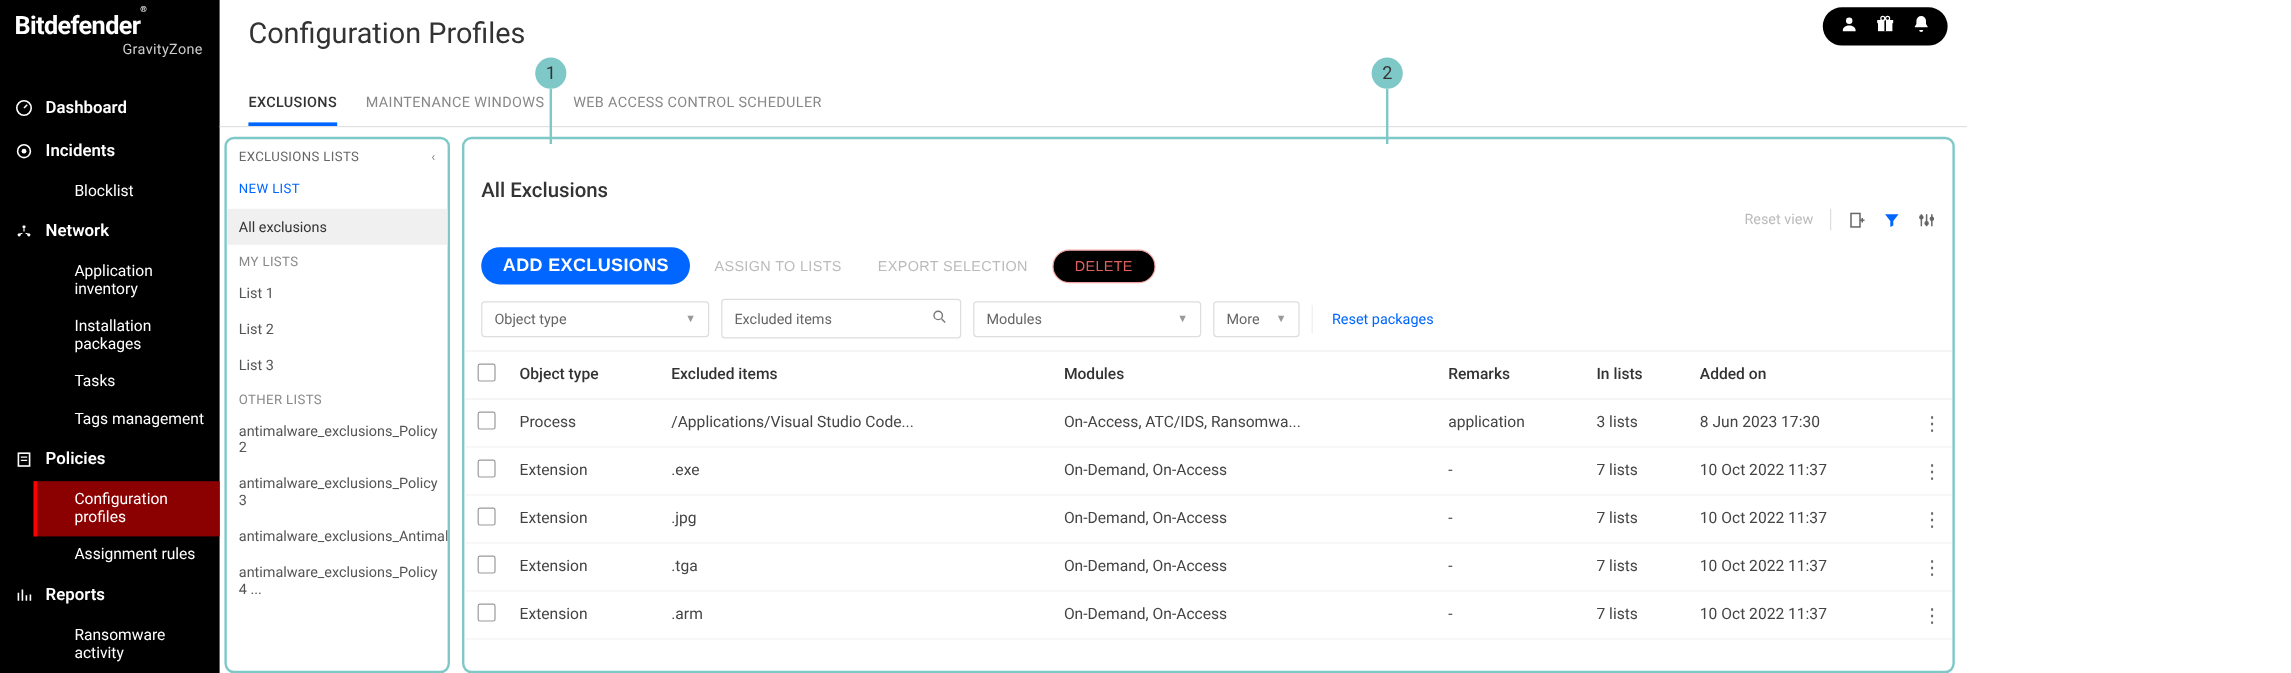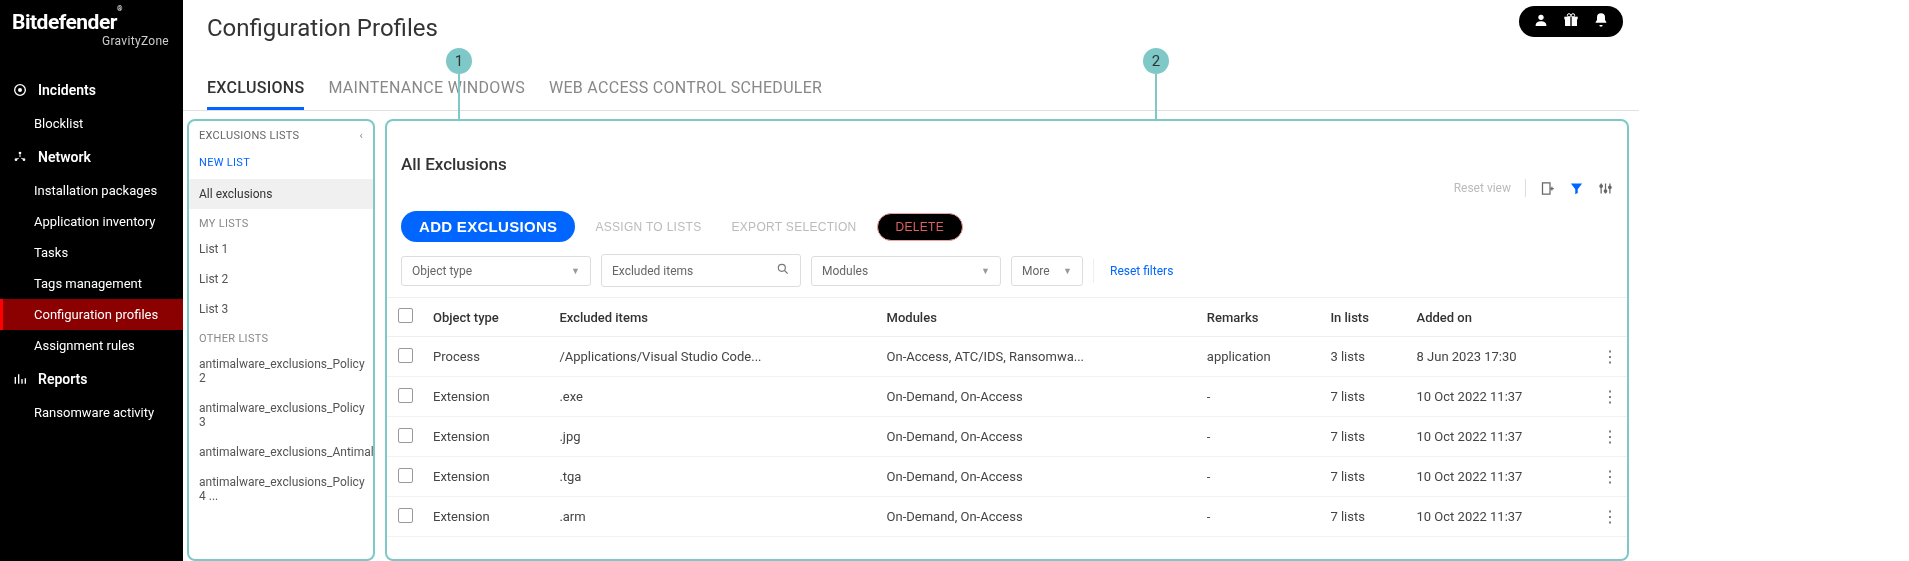--- a/index.html
+++ b/index.html
@@ -7,33 +7,33 @@
 .app { display: flex; height: 561px; width: 1639px; position: relative; }
 
 
 .sidebar { width: 183px; background: #000; color: #fff; display: flex; flex-direction: column; flex-shrink: 0; }
 .logo { padding: 10px 12px 6px; }
 .logo-main { font-size: 21px; font-weight: 700; letter-spacing: -0.5px; position: relative; }
 .logo-main sup { font-size: 7px; position: relative; top: -10px; }
 .logo-sub { font-size: 12px; text-align: right; padding-right: 2px; color: #ccc; letter-spacing: 0.3px; }
 .nav { padding-top: 18px; }
 .nav-item { display: flex; align-items: center; padding: 10px 12px; font-size: 14px; cursor: pointer; font-weight: 600; gap: 10px; }
-.nav-sub { padding: 8px 12px 8px 34px; font-size: 13px; cursor: pointer; font-weight: 400; }
+.nav-sub { padding: 8px 12px 8px 34px; font-size: 13px; cursor: pointer; font-weight: 400; margin-left: 28px; }
 .nav-sub.active { background: #8b0000; border-left: 3px solid #ff0000; padding-left: 31px; }
 .nav-icon { width: 16px; height: 16px; display: inline-flex; align-items: center; justify-content: center; }
 .nav-icon svg { width: 16px; height: 16px; fill: #fff; }
 
 
 .main { flex: 1; display: flex; flex-direction: column; position: relative; }
 .top-actions { position: absolute; top: 6px; right: 16px; background: #000; border-radius: 16px; padding: 6px 14px; display: flex; gap: 14px; align-items: center; color: #fff; }
 .top-actions svg { width: 16px; height: 16px; fill: #fff; cursor: pointer; }
 
 .page-title { font-size: 24px; font-weight: 400; padding: 14px 24px 6px; color: #333; }
 .tabs { display: flex; gap: 24px; padding: 30px 24px 0; border-bottom: 1px solid #e0e0e0; }
-.tab { padding: 0 0 10px; font-size: 16px; color: #888; cursor: pointer; letter-spacing: 0.3px; }
+.tab { padding: 0 0 10px; font-size: 12px; color: #888; cursor: pointer; letter-spacing: 0.3px; }
 .tab.active { color: #333; border-bottom: 3px solid #0066ff; font-weight: 500; }
 
 .content { display: flex; flex: 1; overflow: hidden; gap: 10px; padding: 8px 10px 0 0; }
 
 
 .excl-panel { width: 188px; border: 2px solid #7ec8c8; border-radius: 8px; background: #fff; margin-left: 4px; display: flex; flex-direction: column; overflow: hidden; }
 .excl-header { display: flex; justify-content: space-between; align-items: flex-end; padding: 8px 10px; font-size: 11px; color: #666; letter-spacing: 0.3px; }
 .excl-header .collapse-icon { cursor: pointer; color: #888; }
 .excl-newlist { padding: 6px 10px 10px; font-size: 11px; font-weight: 400; color: #0066ff; cursor: pointer; letter-spacing: 0.3px; }
 .excl-item { padding: 8px 10px; font-size: 12px; color: #555; cursor: pointer; }
@@ -89,42 +89,60 @@
 
   <aside class="sidebar">
     <div class="logo">
       <div class="logo-main"><span>Bitdefender</span><sup>®</sup></div>
       <div class="logo-sub">GravityZone</div>
     </div>
     <nav class="nav" id="nav">
         <div class="nav-item">
           <span class="nav-icon">
             <svg viewBox="0 0 24 24">
+              <circle cx="12" cy="12" r="9" fill="none" stroke="#fff" stroke-width="2"></circle>
+              <path d="M12 12l4-4" stroke="#fff" stroke-width="2"></path>
+            </svg>
+          </span>
+          <span>Dashboard</span>
+        </div>
+        <div class="nav-item">
+          <span class="nav-icon">
+            <svg viewBox="0 0 24 24">
               <circle cx="12" cy="12" r="3"></circle>
               <circle cx="12" cy="12" r="8" fill="none" stroke="#fff" stroke-width="2"></circle>
             </svg>
           </span>
           <span>Incidents</span>
         </div>
         <div class="nav-sub">Blocklist</div>
         <div class="nav-item">
           <span class="nav-icon">
             <svg viewBox="0 0 24 24">
               <circle cx="12" cy="6" r="2"></circle>
               <circle cx="6" cy="16" r="2"></circle>
               <circle cx="18" cy="16" r="2"></circle>
               <path d="M12 8v4M10 14l-3 1M14 14l3 1" stroke="#fff" stroke-width="1.5"></path>
             </svg>
           </span>
           <span>Network</span>
         </div>
+        <div class="nav-sub">Application inventory</div>
         <div class="nav-sub">Installation packages</div>
-        <div class="nav-sub">Application inventory</div>
         <div class="nav-sub">Tasks</div>
         <div class="nav-sub">Tags management</div>
+        <div class="nav-item">
+          <span class="nav-icon">
+            <svg viewBox="0 0 24 24">
+              <rect x="5" y="4" width="14" height="16" fill="none" stroke="#fff" stroke-width="2"></rect>
+              <path d="M8 9h8M8 13h8" stroke="#fff" stroke-width="1.5"></path>
+            </svg>
+          </span>
+          <span>Policies</span>
+        </div>
         <div class="nav-sub active">Configuration profiles</div>
         <div class="nav-sub">Assignment rules</div>
         <div class="nav-item">
           <span class="nav-icon">
             <svg viewBox="0 0 24 24">
               <path d="M5 19V9m5 10V5m5 14v-7m5 7V11" stroke="#fff" stroke-width="2"></path>
             </svg>
           </span>
           <span>Reports</span>
         </div>
@@ -237,21 +255,21 @@
           </div>
           <div class="filter-sel w180">
             <span>Modules</span>
             <span class="caret">▼</span>
           </div>
           <div class="filter-sel w60">
             <span>More</span>
             <span class="caret">▼</span>
           </div>
           <span class="filter-sep"></span>
-          <span class="reset-filters">Reset filters</span>
+          <span class="reset-filters">Reset packages</span>
         </div>
 
         <table class="tbl">
           <thead>
               <tr id="thead-row">
                 <th class="cb"><input type="checkbox" style=""></th>
                 <th>Object type</th>
                 <th>Excluded items</th>
                 <th>Modules</th>
                 <th>Remarks</th>

